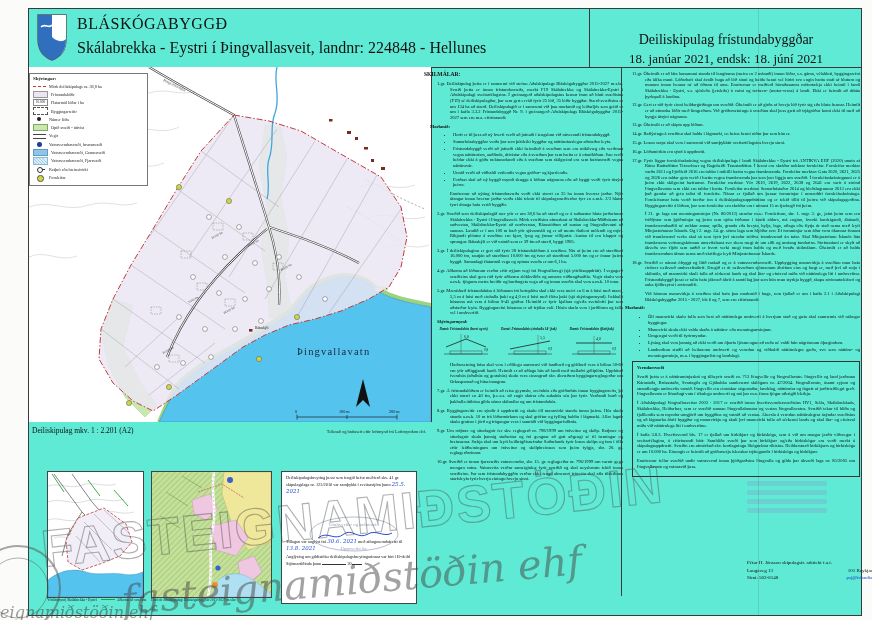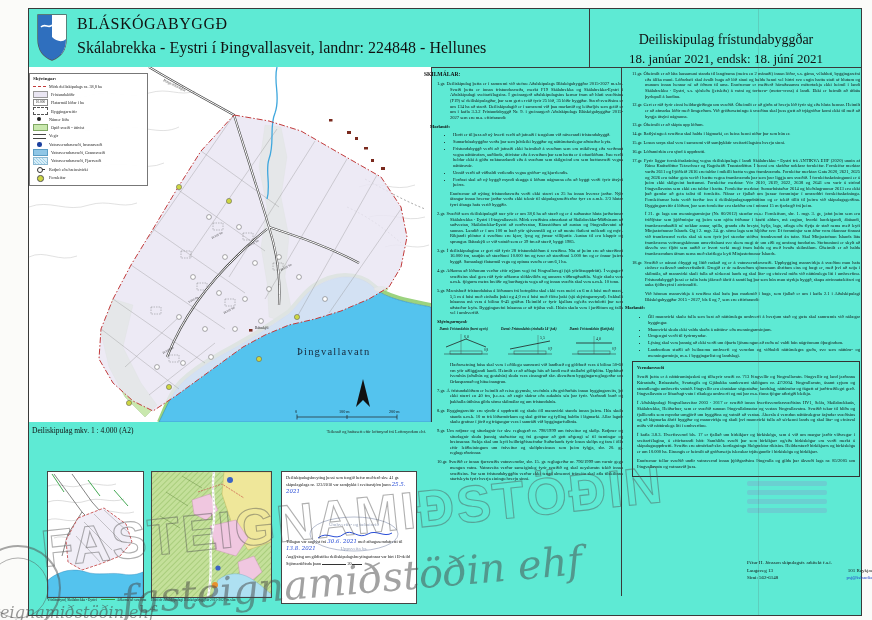--- a/index.html
+++ b/index.html
@@ -300,21 +300,21 @@
           <span class="lg-lbl">Rotþró eða hreinsivirki</span>
         </div>
       <div class="lg-row">
           <span class="lg-sw sw-forn"></span>
           <span class="lg-lbl">Fornleifar</span>
         </div>
     </div>
   </div>
 
   <div class="map-captions">
-    <span class="cap-l">Deiliskipulag mkv. 1 : 4.000 (A2)</span>
+    <span class="cap-l">Deiliskipulag mkv. 1 : 2.201 (A2)</span>
     <span class="cap-r">Teiknað og hnitasett eftir loftmynd frá Loftmyndum ehf.</span>
   </div>
 
   <div class="col col-mid">
     <p class="sk-head">SKILMÁLAR:</p>
     <p>1.gr.  Deiliskipulag þetta er í samræmi við stefnu Aðalskipulags Bláskógabyggðar 2015-2027 m.s.br. Svæði þetta er innan frístundasvæða, merkt F19 Skálabrekka og Skálabrekka-Eystri í Aðalskipulagi sveitarfélagsins. Í greinargerð aðalskipulagsins kemur fram að hluti svæðisins (F19) sé deiliskipulagður, þar sem gert er ráð fyrir 25 lóð, 35 lóðir byggðar. Stærð svæðisins er um 134 ha að stærð. Deiliskipulagið er í samræmi við þau markmið og leiðarljós sem getið er um í kafla 3.3.2 Frístundabyggð Nr. 9. í greinargerð Aðalskipulags Bláskógabyggðar 2015-2027 sem eru m.a. eftirfarandi:</p>
     <p class="mk-label">Markmið:</p>
     <ul class="mk">
       <li>Horft er til þess að ný hverfi verði að jafnaði í tengslum við núverandi frístundabyggð.</li>
       <li>Sumarhúsabyggðar verða þar sem þéttleiki byggðar og náttúrufarslegar aðstæður leyfa.</li>

